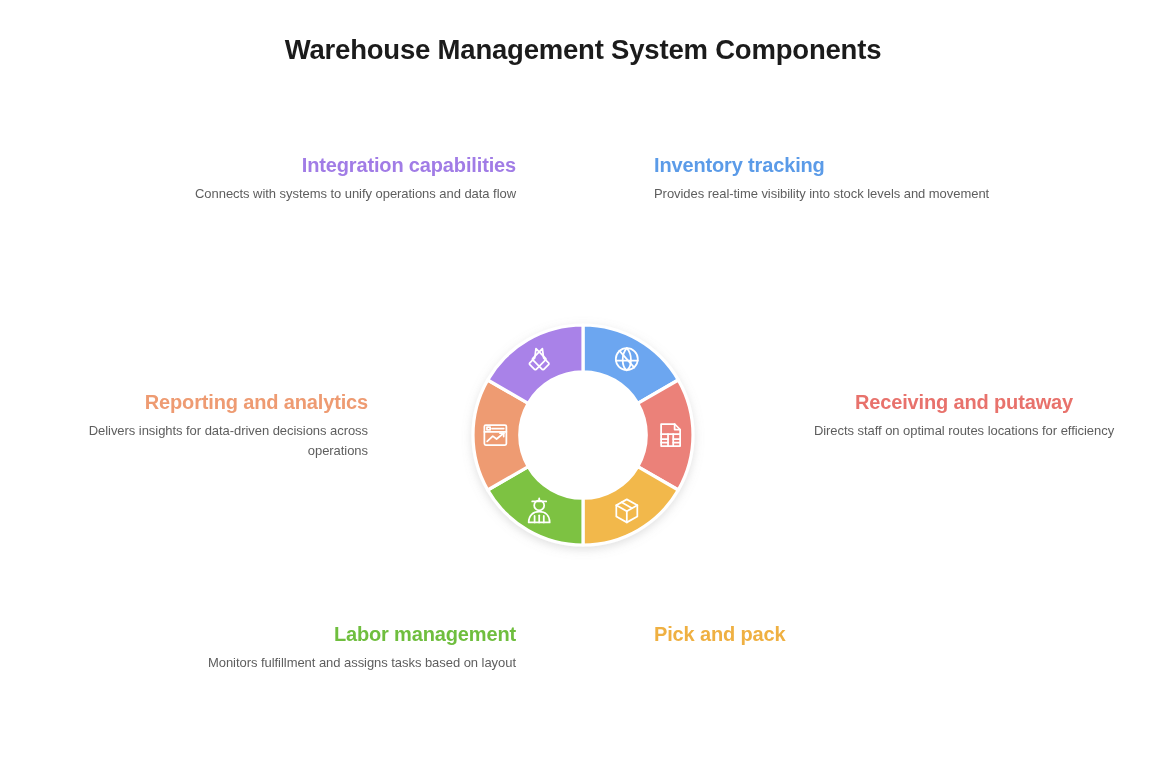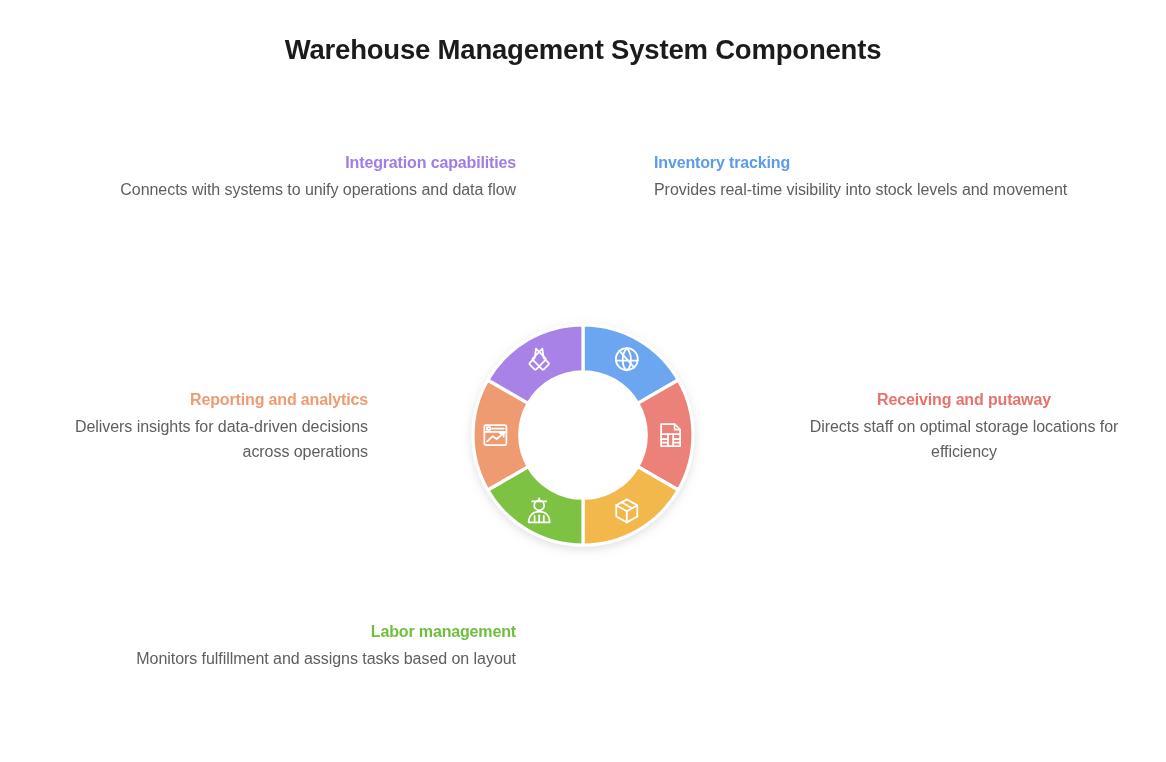--- a/index.html
+++ b/index.html
@@ -16,25 +16,25 @@
   #page-title{
     position:absolute; top:34px; left:0; width:1166px;
     text-align:center;
     font-size:27.5px; font-weight:bold; letter-spacing:-0.2px;
     color:#1b1b1b;
   }
 
   
   .block{ position:absolute; }
   .block .heading{
-    font-size:16px; font-weight:bold; letter-spacing:-0.15px;
+    font-size:20px; font-weight:bold; letter-spacing:-0.15px;
     line-height:1.34; margin-bottom:5px;
   }
   .block .desc{
-    font-size:16px; font-weight:normal; color:#5e5e5e;
+    font-size:13px; font-weight:normal; color:#5e5e5e;
     line-height:1.52; letter-spacing:-0.05px;
   }
   .align-right{ text-align:right; }
   .align-left { text-align:left;  }
 
   
   #block-integration { left:56px;  top:152px; width:460px; }
   #block-inventory   { left:654px; top:152px; width:430px; }
   #block-reporting   { left:40px;  top:389px; width:328px; }
   #block-receiving   { left:799px; top:389px; width:330px;text-align:center; }
@@ -71,29 +71,30 @@
     <div class="desc">Delivers insights for data-driven decisions across operations</div>
   </div>
 
   <div class="block align-left" id="block-inventory">
     <div class="heading" style="color:#5B9BE8">Inventory tracking</div>
     <div class="desc">Provides real-time visibility into stock levels and movement</div>
   </div>
 
   <div class="block align-left" id="block-receiving">
     <div class="heading" style="color:#E8726C">Receiving and putaway</div>
-    <div class="desc">Directs staff on optimal storage locations for efficiency</div>
+    <div class="desc">Directs staff on optimal routes locations for efficiency</div>
   </div>
 
   <div class="block align-right" id="block-labor">
     <div class="heading" style="color:#6FBE3E">Labor management</div>
     <div class="desc">Monitors fulfillment and assigns tasks based on layout</div>
   </div>
 
   <div class="block align-left" id="block-pick">
+    <div class="heading" style="color:#EFB042">Pick and pack</div>
   </div>
 
   <div id="donut-wrap">
     <svg id="donut-svg" viewBox="0 0 334 354">
       <defs>
         <filter id="donutShadow" x="-25%" y="-25%" width="150%" height="150%">
           <feDropShadow dx="0" dy="3" stdDeviation="5" flood-color="#9a9a9a" flood-opacity="0.30"></feDropShadow>
         </filter>
       </defs>
 

